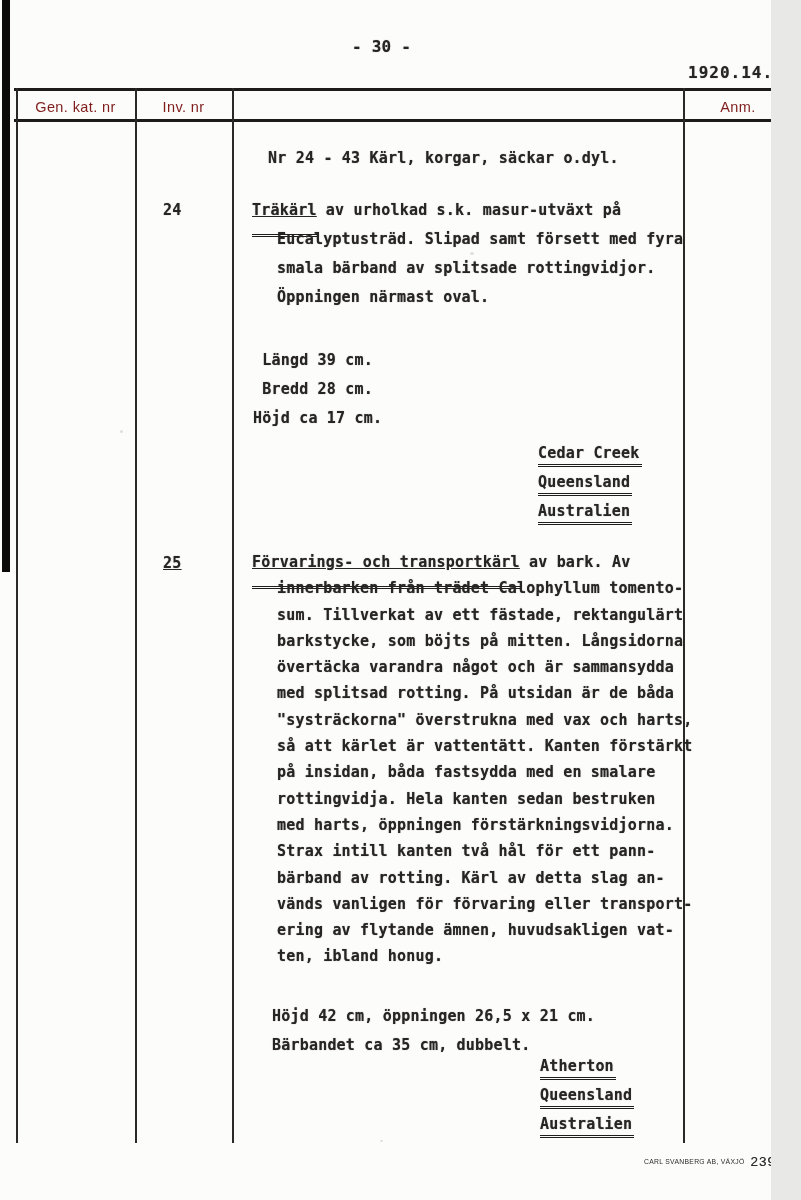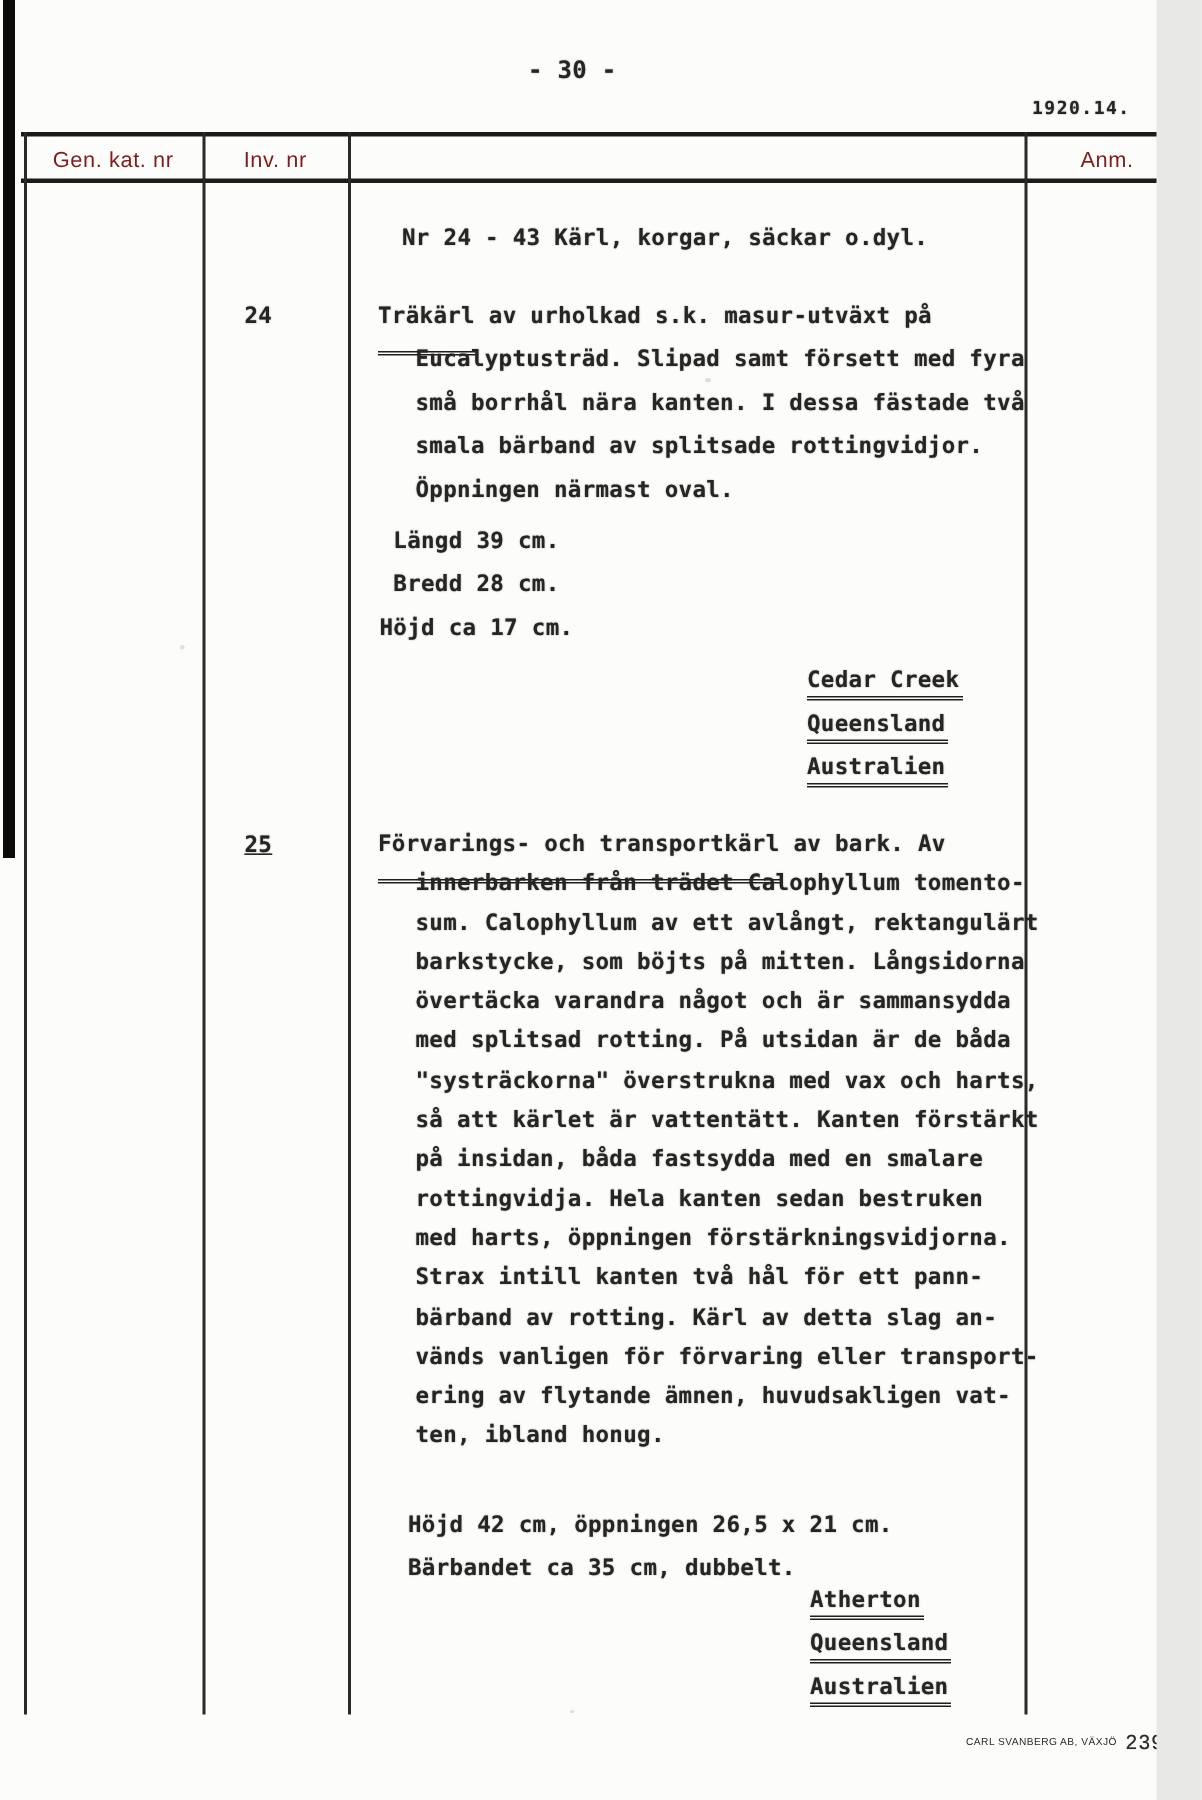--- a/index.html
+++ b/index.html
@@ -9,33 +9,33 @@
   }
   
   .typew{
     position:absolute;font-family:"DejaVu Sans Mono",monospace;font-weight:bold;
     font-size:15px;line-height:29px;color:#272523;letter-spacing:.2px;
     text-shadow:0 0 1px rgba(30,28,25,.55);white-space:nowrap;
   }
   .lh26{line-height:26.3px;}
   .lh29{line-height:29px;}
   .para > .cont{margin-left:25px;}
-  .lead{border-bottom:3px double #201e1c;padding-bottom:15px;}
+  .lead{border-bottom:3px double #201e1c;padding-bottom:15px;text-decoration:underline;}
   .prov > div{display:table;border-bottom:3px double #201e1c;padding:0 2px 1px 0;
     line-height:19px;margin-bottom:6px;}
   
   .hline{position:absolute;background:#1c1b19;height:3px;}
   .vline{position:absolute;background:#2a2927;width:2px;}
   .leftbar{position:absolute;left:2px;top:0;width:8px;height:572px;background:#0c0b0a;}
   .colhead{
     position:absolute;top:97px;height:20px;display:flex;align-items:center;justify-content:center;
     font-family:"Liberation Sans",sans-serif;font-size:14.5px;color:#7f1d1d;letter-spacing:.4px;
   }
   .pageno{left:352px;top:32px;font-size:16px;}
-  .docno{left:688px;top:58px;font-size:12px;letter-spacing:1px;}
+  .docno{left:688px;top:58px;font-size:16px;letter-spacing:1px;}
   .printer{
     position:absolute;left:644px;top:1154px;display:flex;align-items:center;gap:6px;
     color:#2c2b29;white-space:nowrap;
   }
   .pname{font-family:"Liberation Sans",sans-serif;font-size:6.8px;letter-spacing:.3px;}
   .pcode{font-family:"Liberation Sans",sans-serif;font-size:13.5px;letter-spacing:1px;
     text-shadow:0 0 .5px rgba(30,30,30,.6);}
   
   .speck{position:absolute;background:rgba(90,90,88,.18);border-radius:50%;}
 </style>
@@ -61,42 +61,41 @@
   <div class="colhead" style="left:135px;width:97px;">Inv. nr</div>
   <div class="colhead" style="left:683px;width:110px;">Anm.</div>
 
   <div class="typew" style="left:268px;top:144px;">Nr 24 - 43 Kärl, korgar, säckar o.dyl.</div>
 
   <div class="typew" style="left:163px;top:196px;">24</div>
   <div class="typew para lh29" style="left:252px;top:196px;">
     <div class="fline"><span class="lead">Träkärl</span><span> av urholkad s.k. masur-utväxt på</span></div>
     <div class="cont">
         <div>Eucalyptusträd. Slipad samt försett med fyra</div>
-        <div>små borrhål nära kanten. I dessa fästade två</div>
         <div>smala bärband av splitsade rottingvidjor.</div>
         <div>Öppningen närmast oval.</div>
       </div>
   </div>
   <div class="typew lh29" style="left:253px;top:346px;text-align:center;">
       <div>Längd 39 cm.</div>
       <div>Bredd 28 cm.</div>
       <div>Höjd ca 17 cm.</div>
     </div>
   <div class="typew prov" style="left:538px;top:424px;margin-top:20px;">
       <div>Cedar Creek</div>
       <div>Queensland</div>
       <div>Australien</div>
     </div>
 
   <div class="typew" style="left:163px;top:549px;text-decoration:underline;">25</div>
   <div class="typew para lh26" style="left:252px;top:549px;">
     <div class="fline"><span class="lead">Förvarings- och transportkärl</span><span> av bark. Av</span></div>
     <div class="cont">
         <div>innerbarken från trädet Calophyllum tomento-</div>
-        <div>sum. Calophyllum av ett avlångt, rektangulärt</div>
+        <div>sum. Tillverkat av ett fästade, rektangulärt</div>
         <div>barkstycke, som böjts på mitten. Långsidorna</div>
         <div>övertäcka varandra något och är sammansydda</div>
         <div>med splitsad rotting. På utsidan är de båda</div>
         <div>"systräckorna" överstrukna med vax och harts,</div>
         <div>så att kärlet är vattentätt. Kanten förstärkt</div>
         <div>på insidan, båda fastsydda med en smalare</div>
         <div>rottingvidja. Hela kanten sedan bestruken</div>
         <div>med harts, öppningen förstärkningsvidjorna.</div>
         <div>Strax intill kanten två hål för ett pann-</div>
         <div>bärband av rotting. Kärl av detta slag an-</div>

